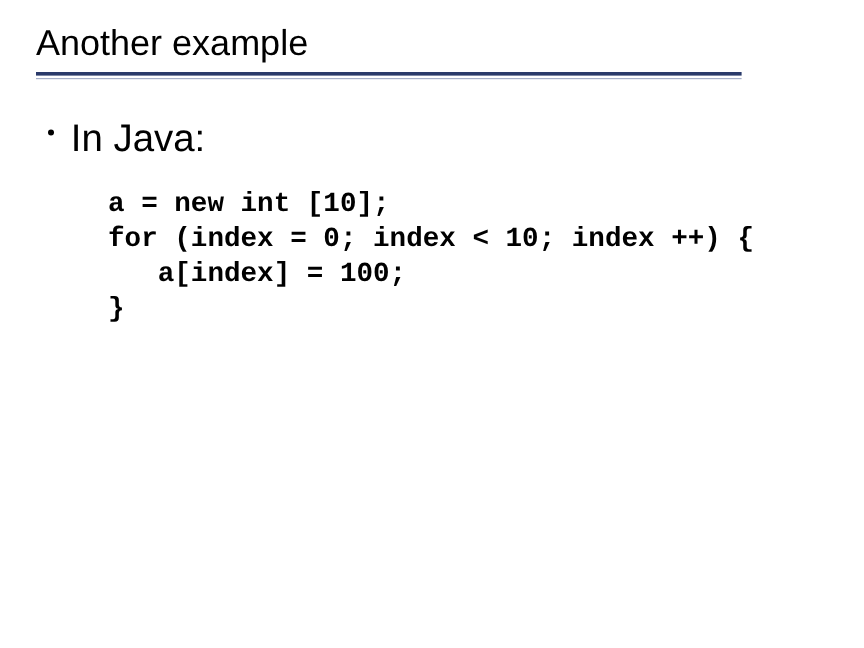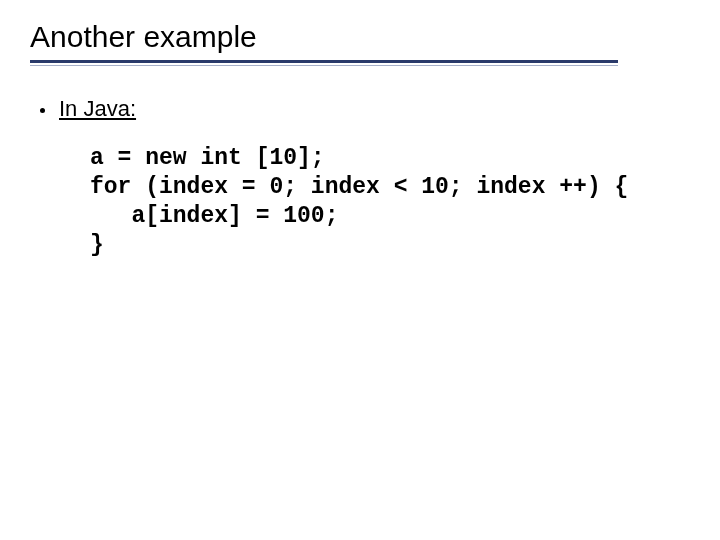--- a/index.html
+++ b/index.html
@@ -38,23 +38,22 @@
   .bullet-dot {
     width: 5px;
     height: 5px;
     background: #000;
     border-radius: 50%;
     margin-top: 12px;
     margin-right: 14px;
     flex: 0 0 auto;
   }
   .bullet-text {
-    font-size: 22px;
+    font-size: 32px;
     line-height: 1.2;
-    text-decoration: underline;
   }
   .code-block {
     font-family: "Courier New", Courier, monospace;
     font-size: 23px;
     font-weight: bold;
     line-height: 1.25;
     white-space: pre;
     margin-left: 60px;
     color: #000;
   }

